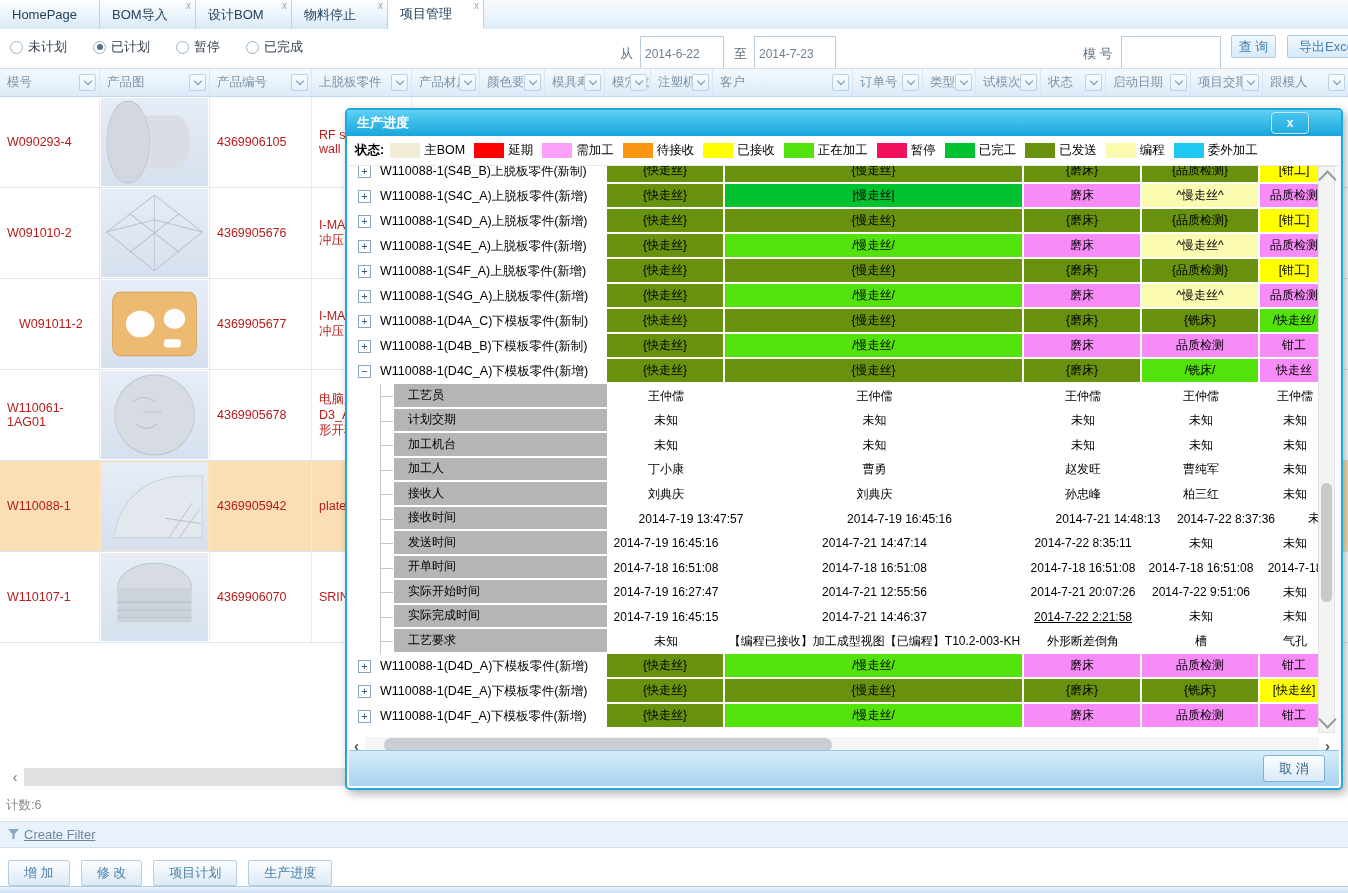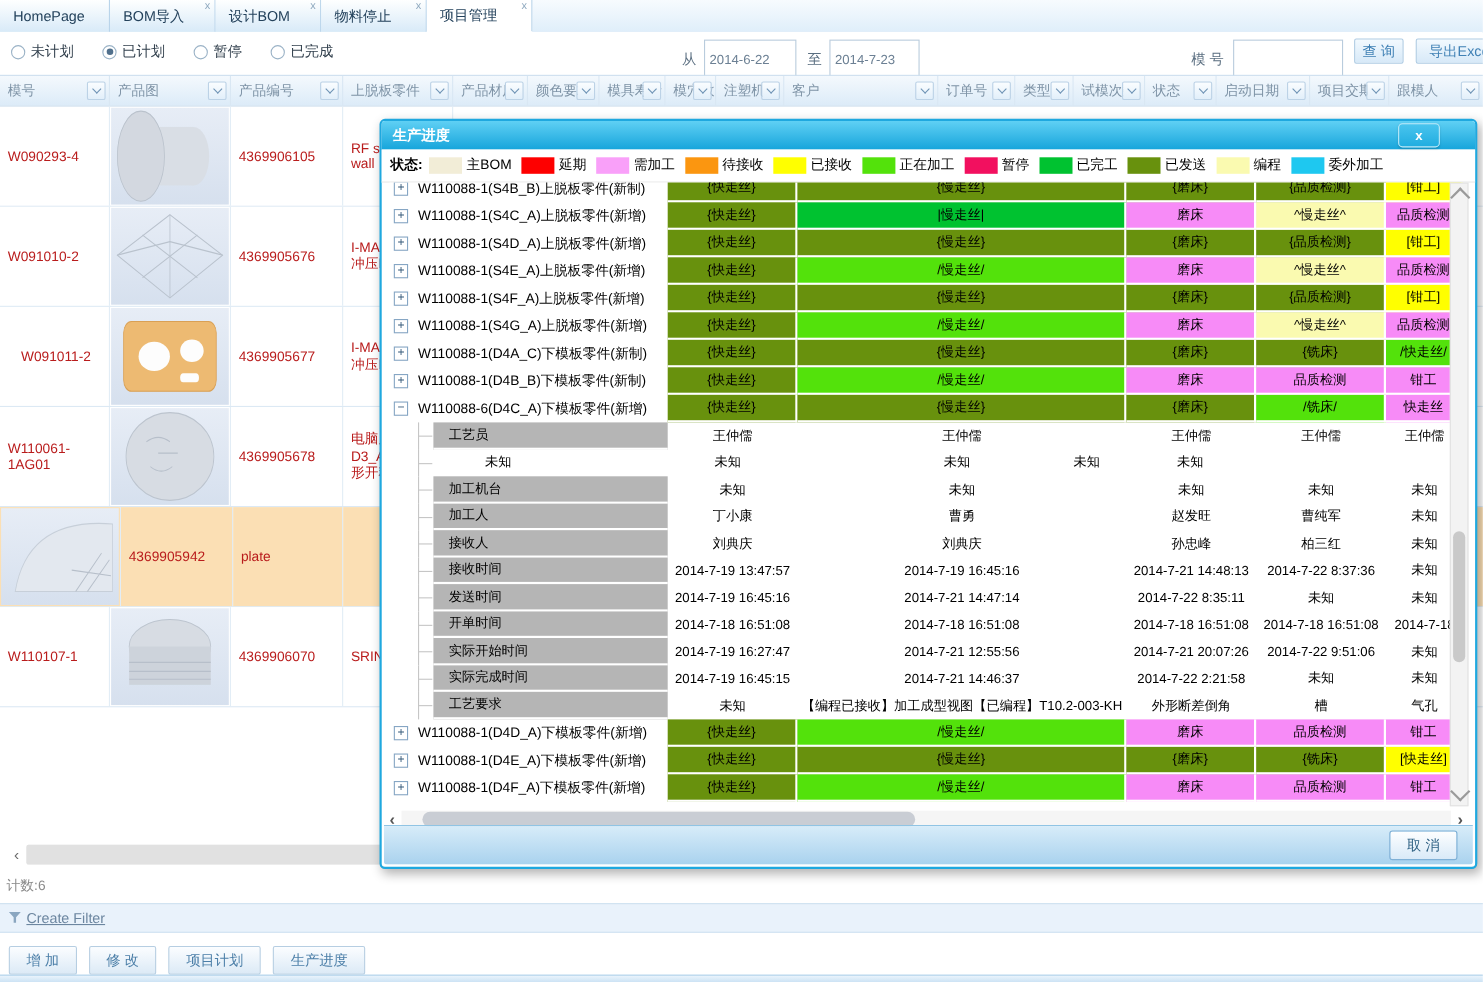--- a/index.html
+++ b/index.html
@@ -322,20 +322,21 @@
           <ellipse cx="75" cy="43" rx="56" ry="39" fill="#D7DCE3" stroke="#BCC4CE"></ellipse>
           <path d="M45,30 q15,-8 30,0 M50,52 q14,8 28,0 M60,40 h25" stroke="#B7BFCA" fill="none"></path>
         </svg></div>
       <div class="gcell" style="width: 102px;">4369905678</div>
       <div class="gcell" style="width: 100px;">电脑后
 D3_A
 形开料</div>
       <div class="gcell" style="flex: 1 1 0%; border-right: none;"></div>
     </div>
     <div class="grow selected">
+      <div class="gcell" style="width: 100px;">W110088-1</div>
       <div class="gcell imgcell" style="width: 110px;"><svg class="pimg" viewBox="0 0 150 86" preserveAspectRatio="none">
           <path d="M18,74 Q34,8 142,14 L142,74 Z" fill="#E3E8EF" stroke="#C7CFD9"></path>
           <path d="M95,74 L128,40 M110,74 L138,46 M90,55 L140,60" stroke="#B7BFCA" fill="none"></path>
         </svg></div>
       <div class="gcell" style="width: 102px;">4369905942</div>
       <div class="gcell" style="width: 100px;">plate</div>
       <div class="gcell" style="flex: 1 1 0%; border-right: none;"></div>
     </div>
     <div class="grow">
       <div class="gcell" style="width: 100px;">W110107-1</div>
@@ -512,39 +513,40 @@
           </div>
           <div class="pcell" style="width: 118px; background: rgb(104, 145, 13);">{快走丝}</div>
           <div class="pcell" style="width: 299px; background: rgb(83, 226, 11);">/慢走丝/</div>
           <div class="pcell" style="width: 118px; background: rgb(247, 139, 247);">磨床</div>
           <div class="pcell" style="width: 118px; background: rgb(247, 139, 247);">品质检测</div>
           <div class="pcell" style="width: 70px; background: rgb(247, 139, 247);">钳工</div>
         </div>
         <div class="trow">
           <div class="tname">
             <div class="expander">−</div>
-            <span>W110088-6(D4C_A)下模板零件(新增)</span>
+            <span>W110088-1(D4C_A)下模板零件(新增)</span>
           </div>
           <div class="pcell" style="width: 118px; background: rgb(104, 145, 13);">{快走丝}</div>
           <div class="pcell" style="width: 299px; background: rgb(104, 145, 13);">{慢走丝}</div>
           <div class="pcell" style="width: 118px; background: rgb(104, 145, 13);">{磨床}</div>
           <div class="pcell" style="width: 118px; background: rgb(83, 226, 11);">/铣床/</div>
           <div class="pcell" style="width: 70px; background: rgb(247, 139, 247);">快走丝</div>
         </div>
         <div class="drow">
           <div class="dindent"></div>
           <div class="dlabel">工艺员</div>
           <div class="dval" style="width: 118px;">王仲儒</div>
           <div class="dval" style="width: 299px;">王仲儒</div>
           <div class="dval" style="width: 118px;">王仲儒</div>
           <div class="dval" style="width: 118px;">王仲儒</div>
           <div class="dval" style="width: 70px;">王仲儒</div>
         </div>
         <div class="drow">
           <div class="dindent"></div>
+          <div class="dlabel">计划交期</div>
           <div class="dval" style="width: 118px;">未知</div>
           <div class="dval" style="width: 299px;">未知</div>
           <div class="dval" style="width: 118px;">未知</div>
           <div class="dval" style="width: 118px;">未知</div>
           <div class="dval" style="width: 70px;">未知</div>
         </div>
         <div class="drow">
           <div class="dindent"></div>
           <div class="dlabel">加工机台</div>
           <div class="dval" style="width: 118px;">未知</div>
@@ -567,21 +569,21 @@
           <div class="dlabel">接收人</div>
           <div class="dval" style="width: 118px;">刘典庆</div>
           <div class="dval" style="width: 299px;">刘典庆</div>
           <div class="dval" style="width: 118px;">孙忠峰</div>
           <div class="dval" style="width: 118px;">柏三红</div>
           <div class="dval" style="width: 70px;">未知</div>
         </div>
         <div class="drow">
           <div class="dindent"></div>
           <div class="dlabel">接收时间</div>
-          <div class="dval" style="width: 118px;">2014-7-19 13:47:57</div>
+          <div class="dval" style="width: 118px; margin-left: 25px;">2014-7-19 13:47:57</div>
           <div class="dval" style="width: 299px;">2014-7-19 16:45:16</div>
           <div class="dval" style="width: 118px;">2014-7-21 14:48:13</div>
           <div class="dval" style="width: 118px;">2014-7-22 8:37:36</div>
           <div class="dval" style="width: 70px;">未知</div>
         </div>
         <div class="drow">
           <div class="dindent"></div>
           <div class="dlabel">发送时间</div>
           <div class="dval" style="width: 118px;">2014-7-19 16:45:16</div>
           <div class="dval" style="width: 299px;">2014-7-21 14:47:14</div>
@@ -605,21 +607,21 @@
           <div class="dval" style="width: 299px;">2014-7-21 12:55:56</div>
           <div class="dval" style="width: 118px;">2014-7-21 20:07:26</div>
           <div class="dval" style="width: 118px;">2014-7-22 9:51:06</div>
           <div class="dval" style="width: 70px;">未知</div>
         </div>
         <div class="drow">
           <div class="dindent"></div>
           <div class="dlabel">实际完成时间</div>
           <div class="dval" style="width: 118px;">2014-7-19 16:45:15</div>
           <div class="dval" style="width: 299px;">2014-7-21 14:46:37</div>
-          <div class="dval" style="width: 118px;">2014-7-22 2:21:58</div>
+          <div class="dval" style="width: 118px; text-decoration: underline;">2014-7-22 2:21:58</div>
           <div class="dval" style="width: 118px;">未知</div>
           <div class="dval" style="width: 70px;">未知</div>
         </div>
         <div class="drow">
           <div class="dindent"></div>
           <div class="dlabel">工艺要求</div>
           <div class="dval" style="width: 118px;">未知</div>
           <div class="dval" style="width: 299px;">【编程已接收】加工成型视图【已编程】T10.2-003-KH</div>
           <div class="dval" style="width: 118px;">外形断差倒角</div>
           <div class="dval" style="width: 118px;">槽</div>

